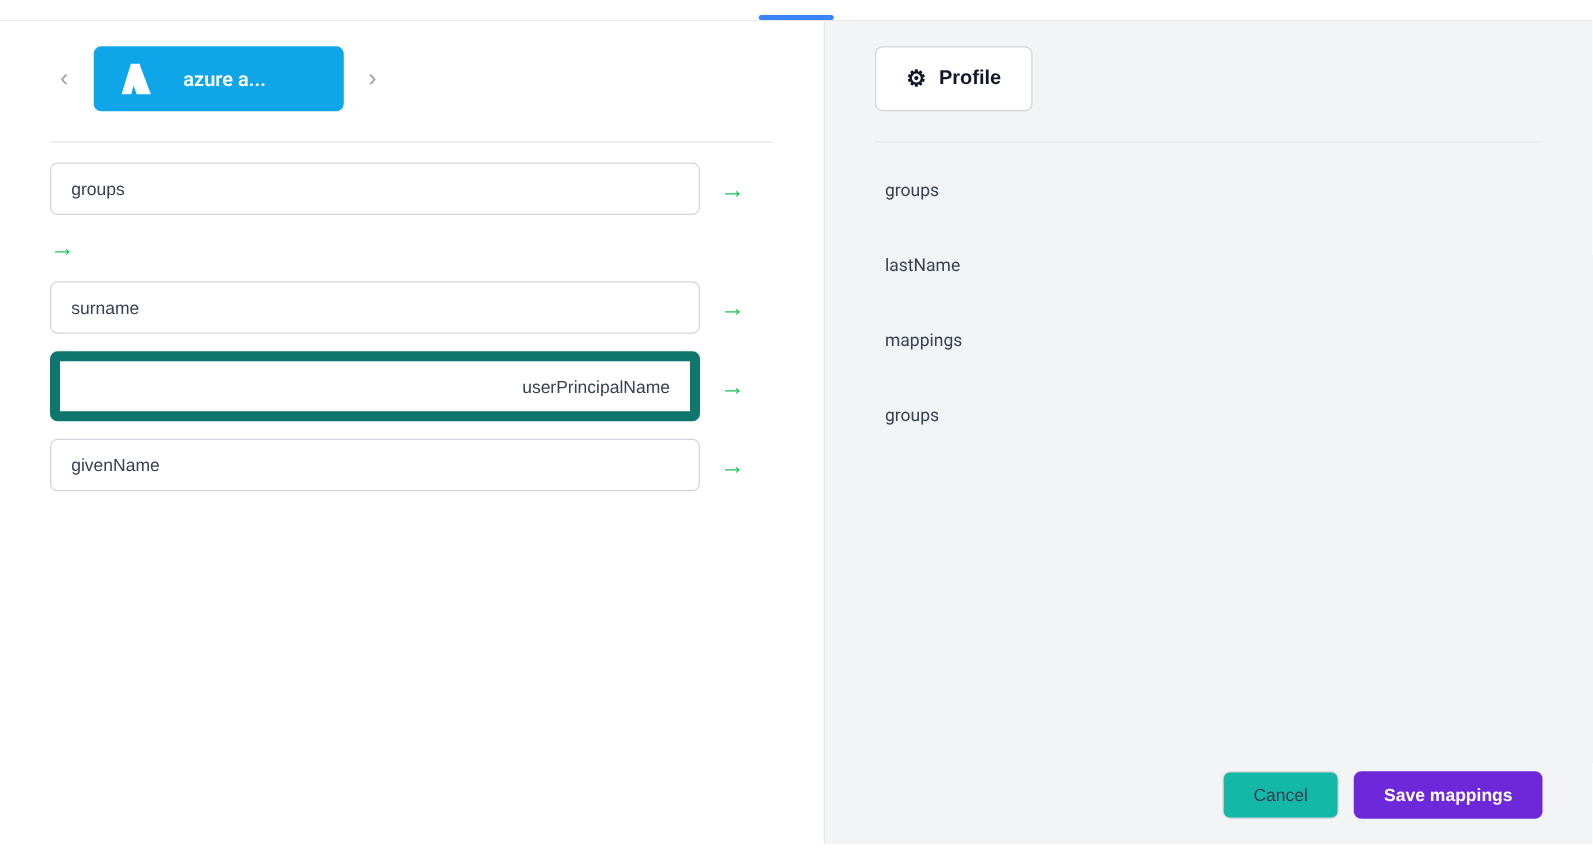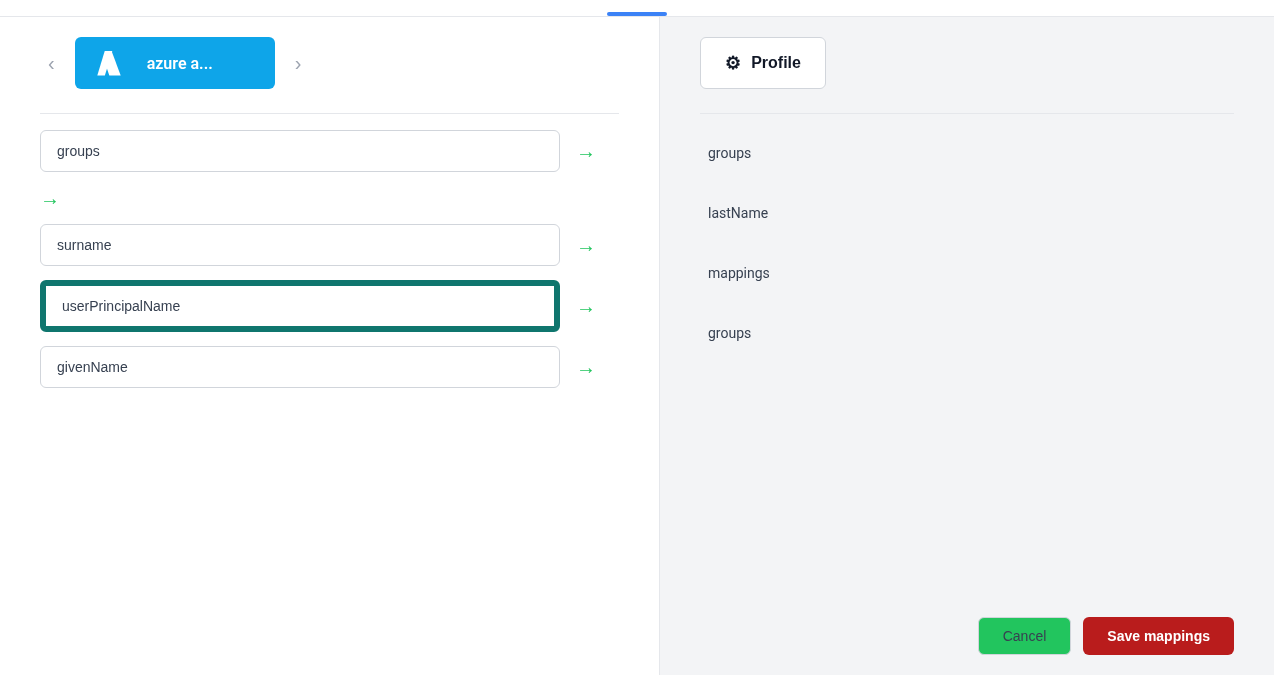--- a/index.html
+++ b/index.html
@@ -95,21 +95,22 @@
       border: 1px solid #d1d5db;
       border-radius: 6px;
       padding: 12px 16px;
       font-size: 14px;
       color: #374151;
       background: #ffffff;
       outline: none;
     }
 
     .field-input.highlighted {
-      border: 6px solid #0f766e;
+      border: 8px solid #0f766e;
+      text-align: right;
     }
 
     .arrow-icon {
       color: #22c55e;
       font-size: 20px;
       font-weight: bold;
       flex-shrink: 0;
     }
 
     
@@ -162,32 +163,32 @@
 
     .bottom-actions {
       margin-top: auto;
       display: flex;
       justify-content: flex-end;
       gap: 12px;
       padding-top: 20px;
     }
 
     .cancel-btn {
-      background: #22c55e;
+      background: #14b8a6;
       border: 1px solid #d1d5db;
       border-radius: 6px;
       padding: 10px 24px;
       font-size: 14px;
       color: #374151;
       cursor: pointer;
       font-weight: 500;
     }
 
     .save-btn {
-      background: #b91c1c;
+      background: #6d28d9;
       border: none;
       border-radius: 6px;
       padding: 10px 24px;
       font-size: 14px;
       color: #ffffff;
       cursor: pointer;
       font-weight: 600;
     }
   </style>
 </head>

